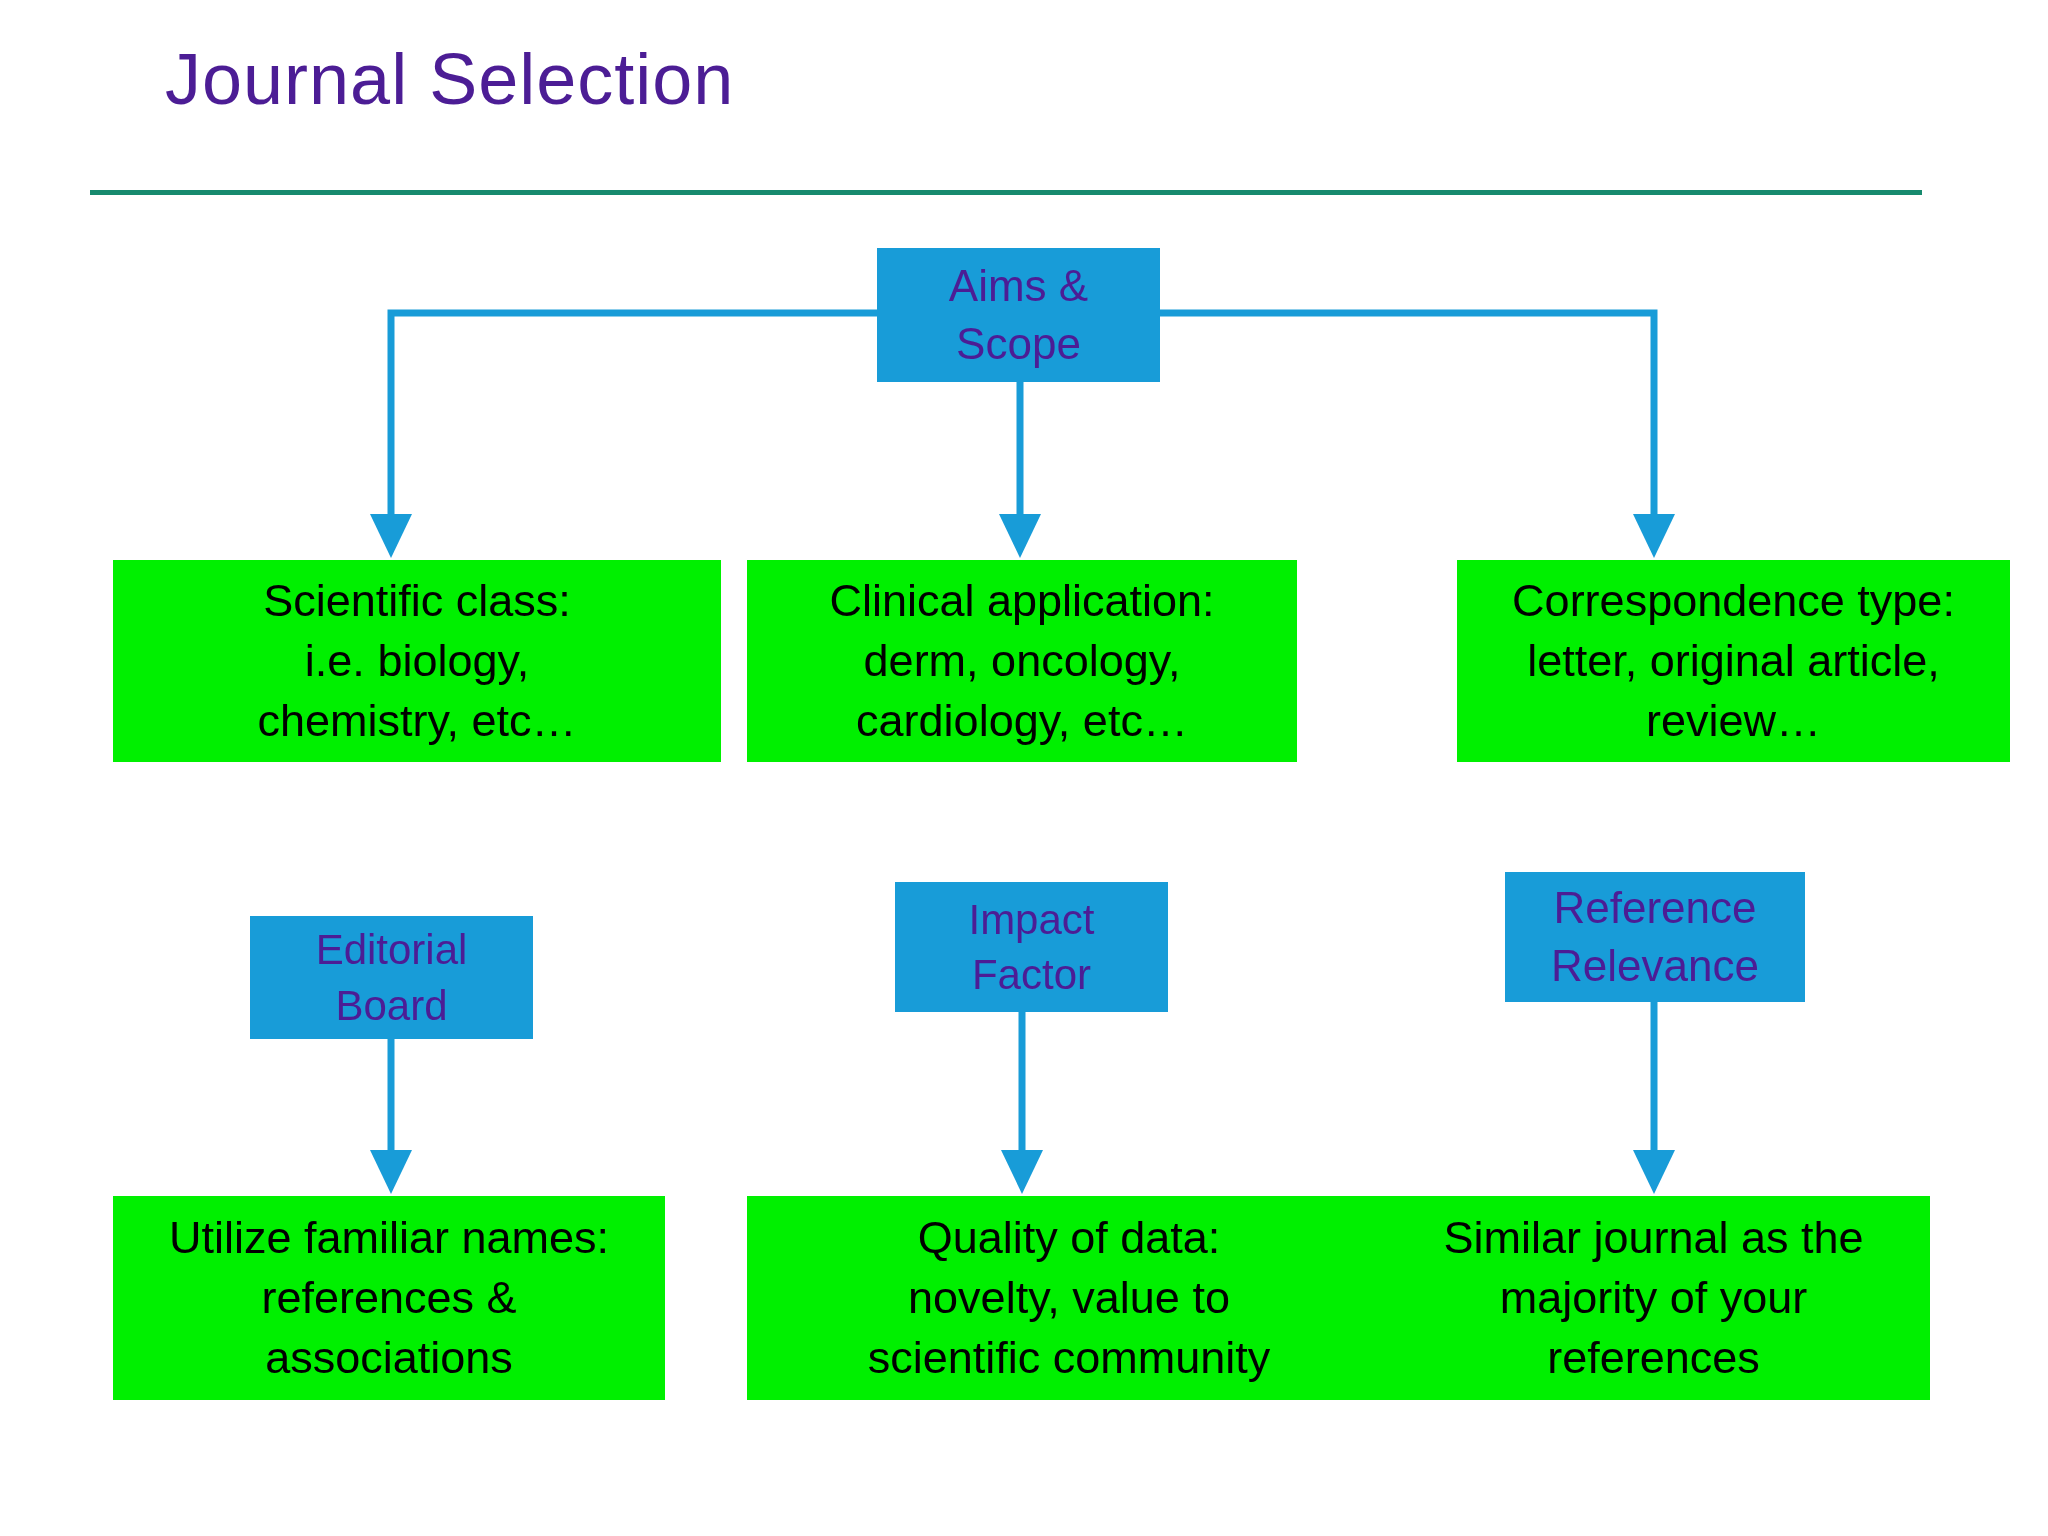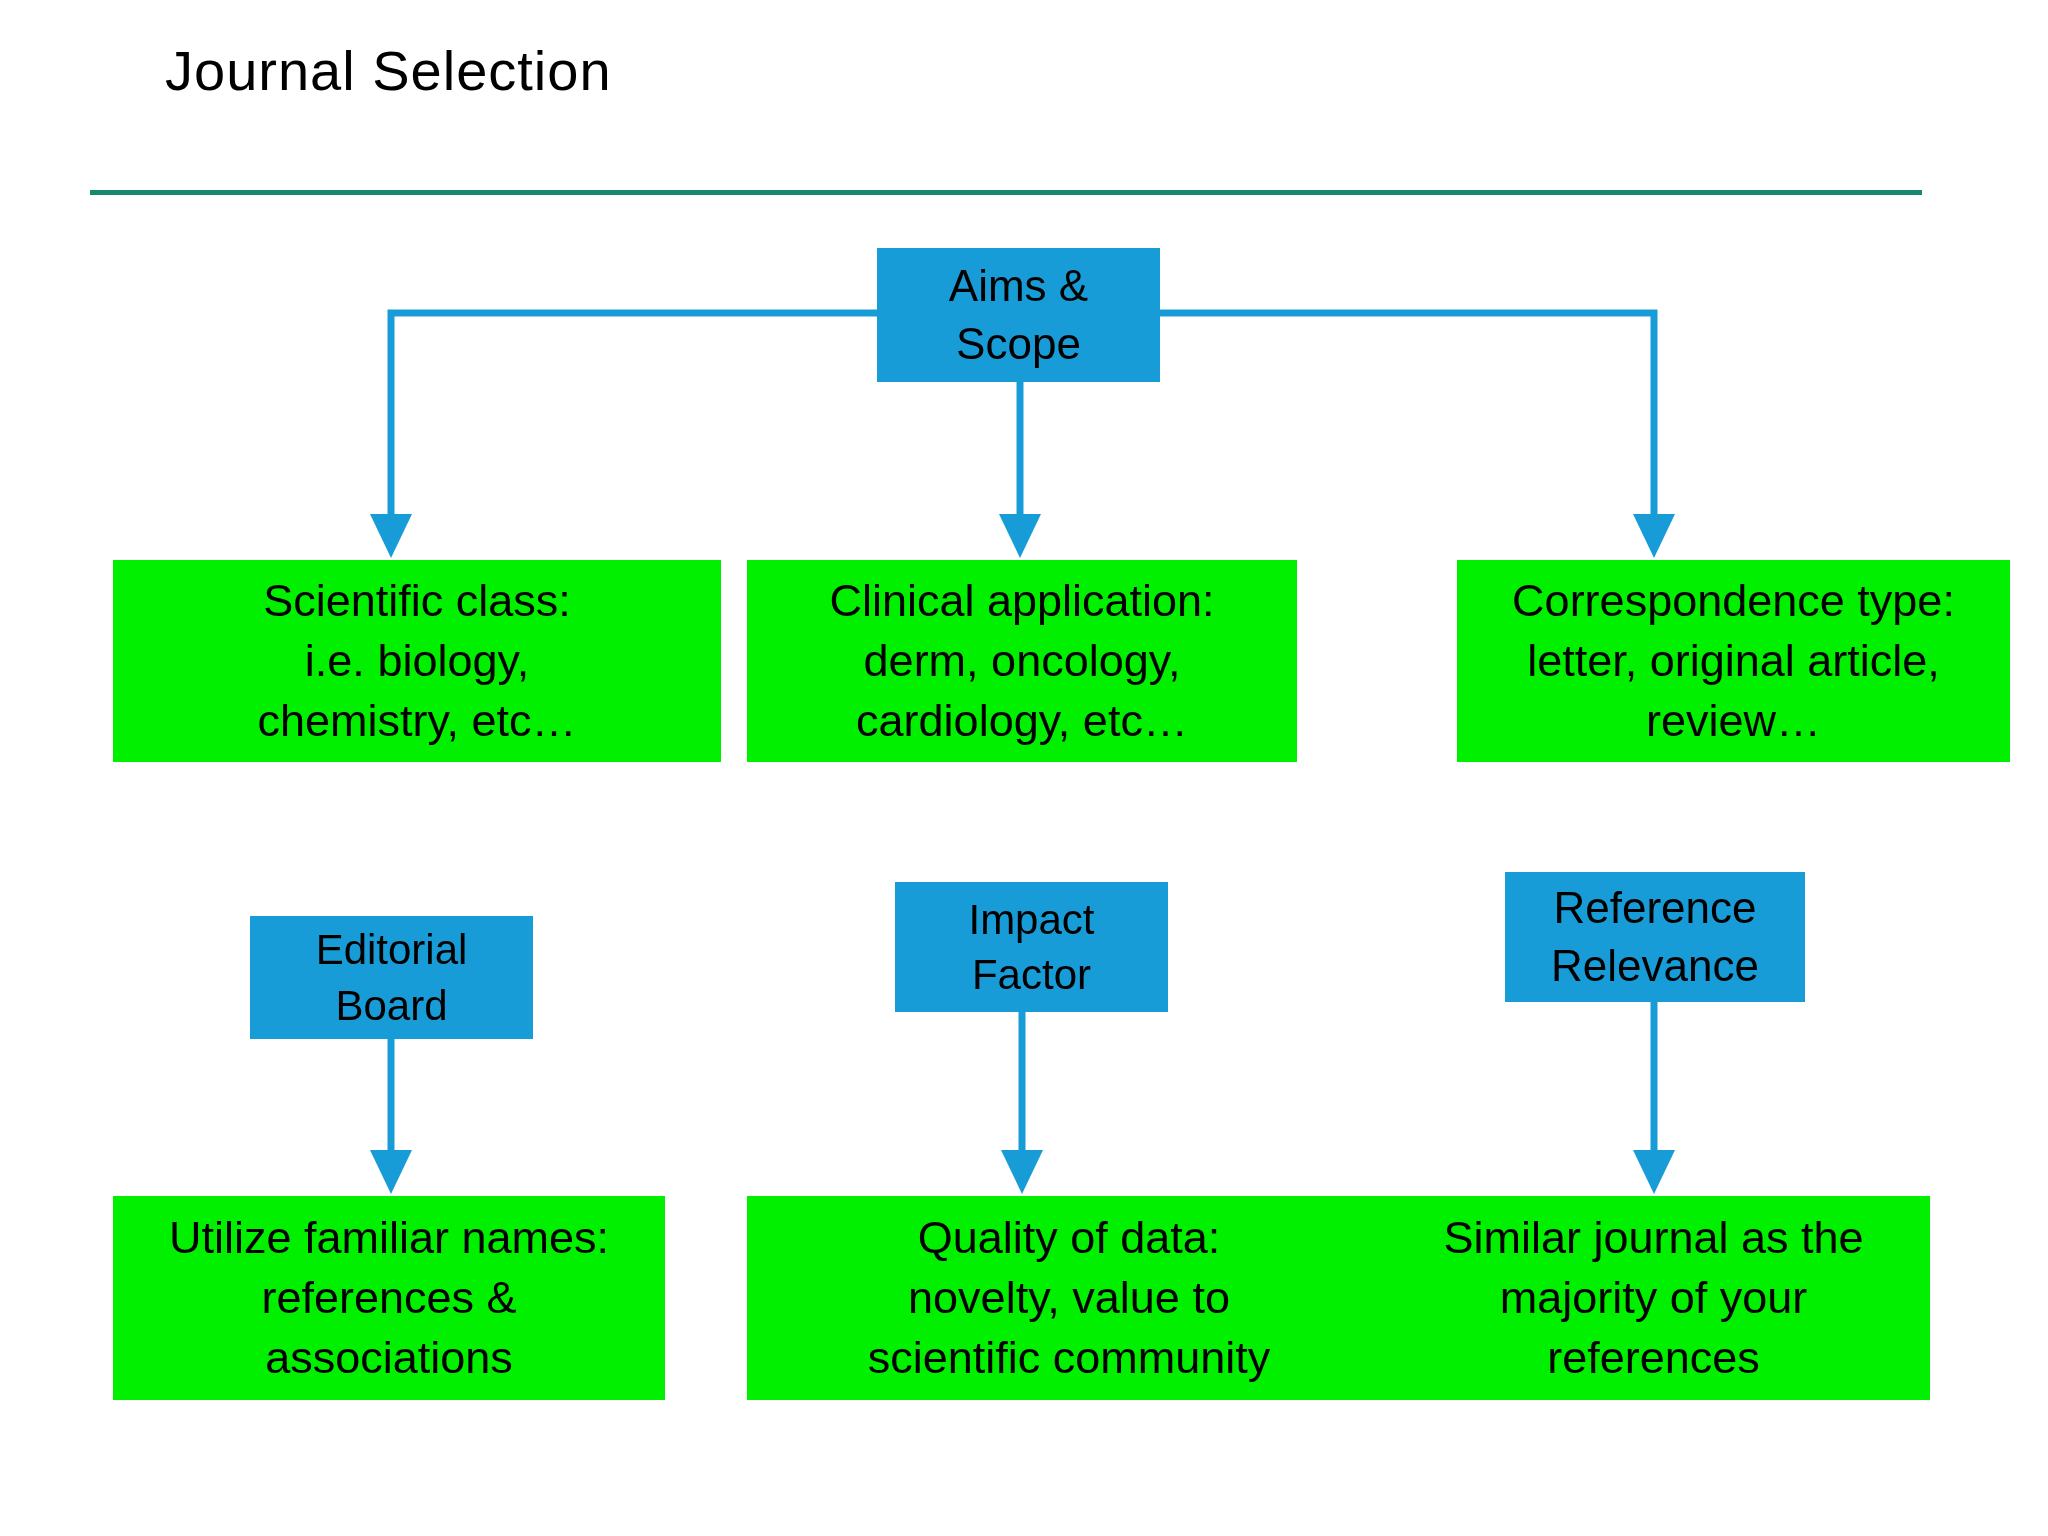--- a/index.html
+++ b/index.html
@@ -8,22 +8,22 @@
     width: 2048px;
     height: 1536px;
     background: #ffffff;
     font-family: "Liberation Sans", sans-serif;
     overflow: hidden;
   }
   .slide-title {
     position: absolute;
     left: 165px;
     top: 38px;
-    font-size: 56px;
-    color: #000000;
+    font-size: 72px;
+    color: #4c1d95;
     letter-spacing: 1px;
     white-space: nowrap;
   }
   .title-rule {
     position: absolute;
     left: 90px;
     top: 190px;
     width: 1832px;
     height: 5px;
     background: #178A6E;
@@ -38,21 +38,21 @@
     position: absolute;
     display: flex;
     align-items: center;
     justify-content: center;
     text-align: center;
     white-space: pre-line;
     box-sizing: border-box;
   }
   .node.blue {
     background: #189CD8;
-    color: #000000;
+    color: #4c1d95;
     font-size: 42px;
     line-height: 1.32;
   }
   .node.green {
     background: #00F000;
     color: #000000;
     font-size: 45px;
     line-height: 1.34;
   }
   

